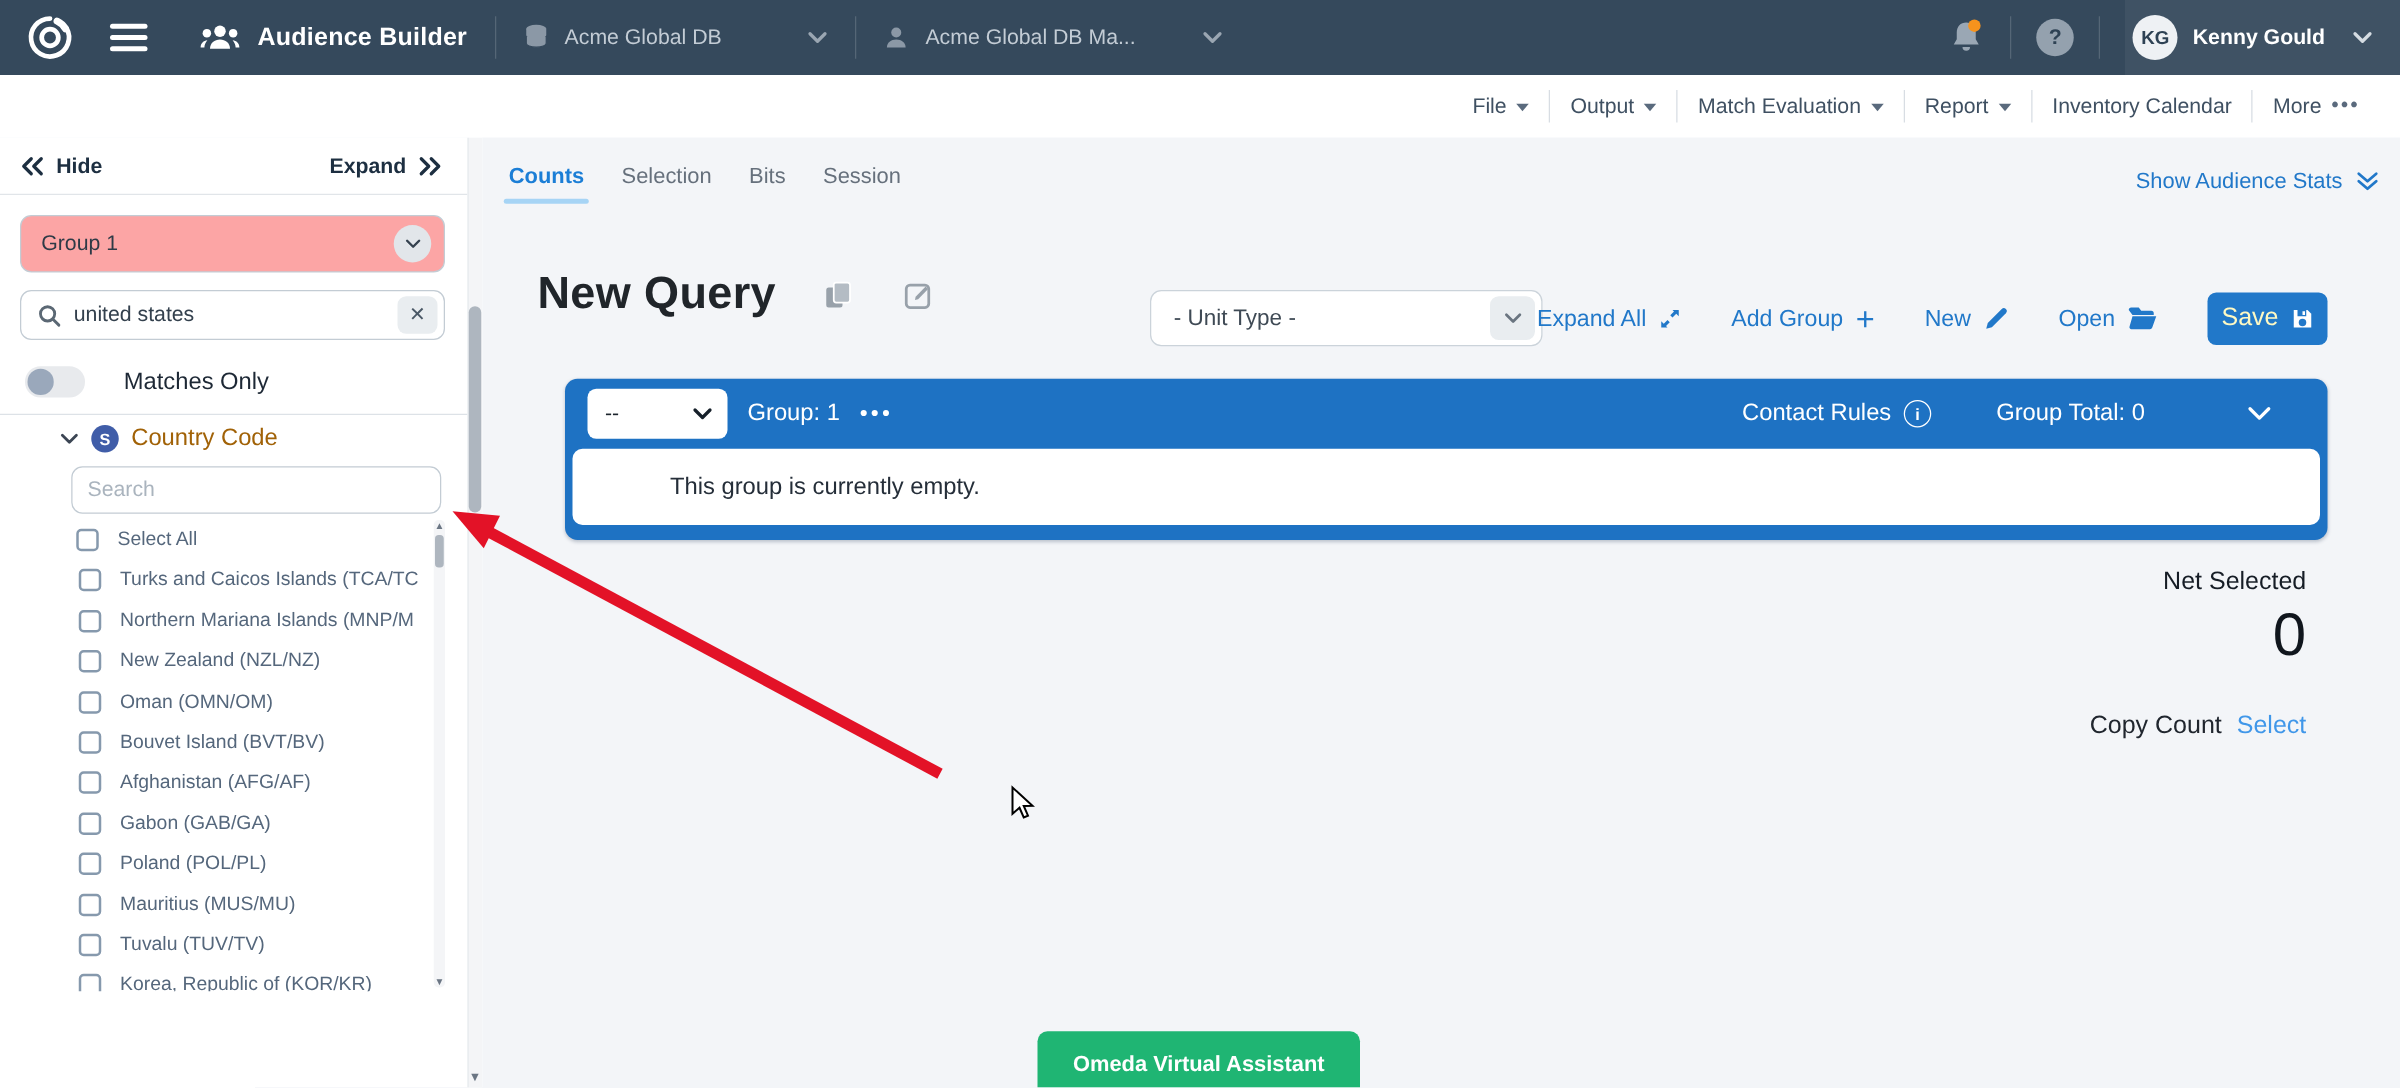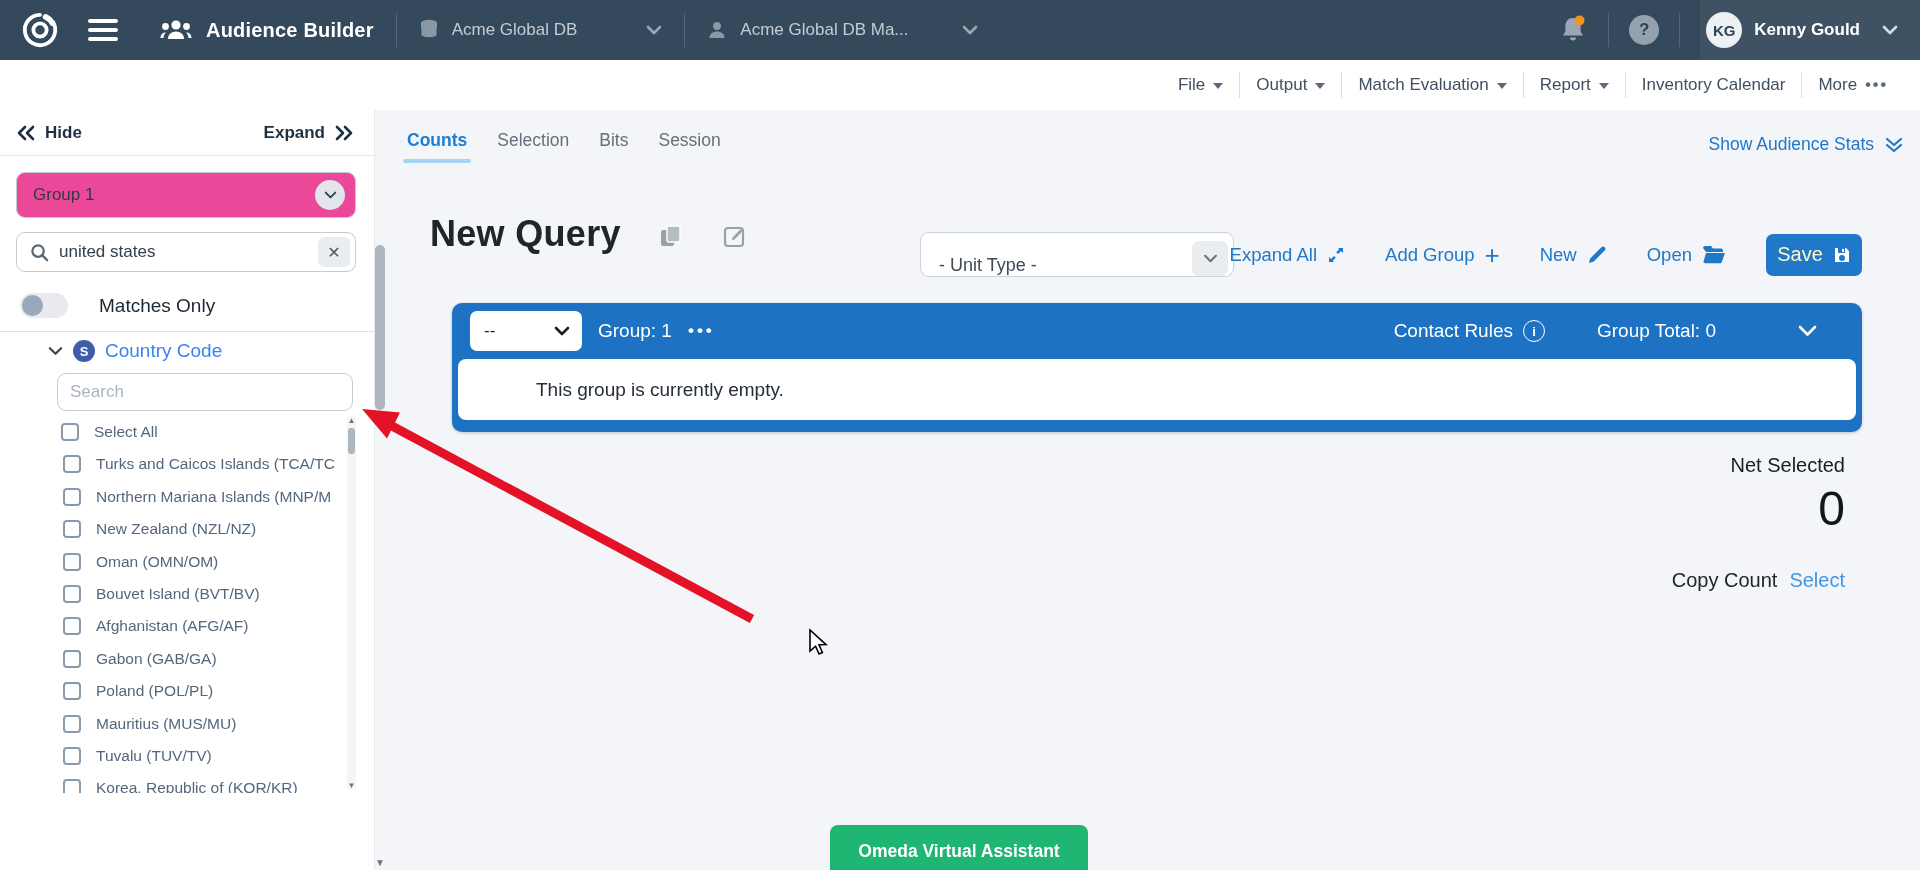--- a/index.html
+++ b/index.html
@@ -36,36 +36,36 @@
   
   .sidebar { position:absolute; top:110px; left:0; width:386px; height:760px; background:#fff; z-index:5; }
   .sb-scroll-track { position:absolute; top:0; right:0; width:12px; height:760px; background:#f4f5f7; border-left:1px solid #e6eaee; }
   .sb-scroll-thumb { position:absolute; top:135px; right:1px; width:10px; height:165px; border-radius:5px; background:#aeb6bf; }
   .sb-scroll-arrow { position:absolute; bottom:2px; right:0; width:12px; text-align:center; font-size:10px; color:#6b7684; }
   .sb-top { position:absolute; top:0; left:0; width:374px; height:46px; display:flex; align-items:center; padding:0 20px 0 16px; border-bottom:1px solid #e1e5e9; }
   .sb-hide, .sb-expand { display:flex; align-items:center; gap:9px; color:#1d2f41; font-size:17px; font-weight:700; cursor:pointer; }
   .sb-expand { margin-left:auto; }
   .dbl-chev { stroke:#1d2f41; stroke-width:2.6; fill:none; stroke-linecap:round; stroke-linejoin:round; }
 
-  .sb-group-select { position:absolute; top:62px; left:16px; width:340px; height:46px; border:1px solid #c3ccd4; border-radius:9px; display:flex; align-items:center; padding:0 10px 0 16px; cursor:pointer; background:#ec4899; }
+  .sb-group-select { position:absolute; top:62px; left:16px; width:340px; height:46px; border:1px solid #c3ccd4; border-radius:9px; display:flex; align-items:center; padding:0 10px 0 16px; cursor:pointer; background:#fca5a5; }
   .sb-group-select .val { color:#2e3a46; font-size:17px; }
   .round-btn { margin-left:auto; width:30px; height:30px; border-radius:50%; background:#e2e6ea; display:flex; align-items:center; justify-content:center; }
 
   .sb-search { position:absolute; top:122px; left:16px; width:340px; height:40px; border:1px solid #c3ccd4; border-radius:9px; display:flex; align-items:center; padding:0 5px 0 13px; background:#fff; }
   .sb-search input { border:none; outline:none; flex:1; font-size:17px; color:#33404d; font-family:inherit; margin-left:10px; min-width:0; background:transparent; }
   .sq-btn { width:32px; height:30px; border-radius:7px; background:#e9edf0; border:none; display:flex; align-items:center; justify-content:center; cursor:pointer; color:#4a5866; font-size:16px; }
 
   .sb-toggle-row { position:absolute; top:183px; left:20px; display:flex; align-items:center; gap:31px; }
   .toggle { width:48px; height:25px; border-radius:13px; background:#e8eaed; position:relative; cursor:pointer; }
   .toggle .knob { position:absolute; top:2px; left:2px; width:21px; height:21px; border-radius:50%; background:#9aa8bb; }
   .toggle-label { color:#1d2835; font-size:19px; }
   .sb-div { position:absolute; top:221px; left:0; width:374px; height:1px; background:#dde2e7; }
 
   .tree-header { position:absolute; top:230px; left:48px; display:flex; align-items:center; gap:10px; cursor:pointer; }
-  .tree-header .tlabel { color:#3b82f6; font-size:19px; }
+  .tree-header .tlabel { color:#a16207; font-size:19px; }
   .s-badge { width:22px; height:22px; border-radius:50%; background:#405da8; color:#fff; font-size:13px; font-weight:700; display:flex; align-items:center; justify-content:center; }
 
   .tree-search { position:absolute; top:263px; left:57px; width:296px; height:38px; border:1px solid #c3ccd4; border-radius:9px; background:#fff; padding:0 12px; display:flex; align-items:center; }
   .tree-search input { border:none; outline:none; width:100%; font-size:17px; color:#33404d; font-family:inherit; background:transparent; }
   .tree-search input::placeholder { color:#aab4be; }
 
   .clist { position:absolute; top:306px; left:47px; width:298px; height:377px; overflow:hidden; }
   .crow { display:flex; align-items:center; gap:15px; height:32px; margin-bottom:0.4px; cursor:pointer; white-space:nowrap; }
   .cb { flex:0 0 auto; width:18px; height:18px; border:2px solid #8699ad; border-radius:4px; background:#fff; margin-left:16px; }
   .crow:first-child .cb { margin-left:14px; }
@@ -81,21 +81,21 @@
   .tab { font-size:17.5px; color:#66707c; cursor:pointer; padding-bottom:12px; position:relative; }
   .tab.active { color:#1b7ed6; font-weight:700; }
   .tab.active::after { content:""; position:absolute; left:-4px; right:-4px; bottom:0; height:4px; border-radius:2px; background:#a6d4f5; }
   .show-stats { position:absolute; top:24px; right:16px; display:flex; align-items:center; gap:10px; color:#2178c9; font-size:17.5px; cursor:pointer; }
 
   .query-title { position:absolute; top:103px; left:44px; font-size:36px; color:#20252a; letter-spacing:.3px; }
   .title-icon { position:absolute; top:113px; width:26px; height:26px; cursor:pointer; }
   .ticon-copy { left:272px; }
   .ticon-edit { left:336px; }
 
-  .unit-select { position:absolute; top:122px; left:534px; width:314px; height:45px; background:#fff; border:1px solid #cbd3da; border-radius:9px; display:flex; align-items:flex-end; padding:0 5px 0 18px; cursor:pointer; }
+  .unit-select { position:absolute; top:122px; left:534px; width:314px; height:45px; background:#fff; border:1px solid #cbd3da; border-radius:9px; display:flex; align-items:center; padding:0 5px 0 18px; cursor:pointer; }
   .unit-select .val { color:#3f4a55; font-size:18px; }
   .unit-chevbox { margin-left:auto; width:36px; height:35px; border-radius:7px; background:#e9edf0; display:flex; align-items:center; justify-content:center; }
 
   .actions { position:absolute; top:122px; right:58px; height:45px; display:flex; align-items:center; gap:40px; }
   .act-link { display:flex; align-items:center; gap:10px; color:#2178c9; font-size:18.5px; cursor:pointer; white-space:nowrap; }
   .act-plus { font-size:26px; font-weight:400; line-height:20px; }
   .save-btn { width:96px; height:42px; background:#2178c9; border:none; border-radius:7px; color:#fef9c3; font-size:20px; font-family:inherit; display:flex; align-items:center; justify-content:center; gap:10px; cursor:pointer; }
 
   .group-box { position:absolute; top:193px; left:66px; right:58px; height:129px; background:#1e72c3; border-radius:10px; box-shadow:0 1px 3px rgba(20,40,70,.25); }
   .group-bar { height:56px; display:flex; align-items:center; padding:0 0 0 18px; color:#fff; }

